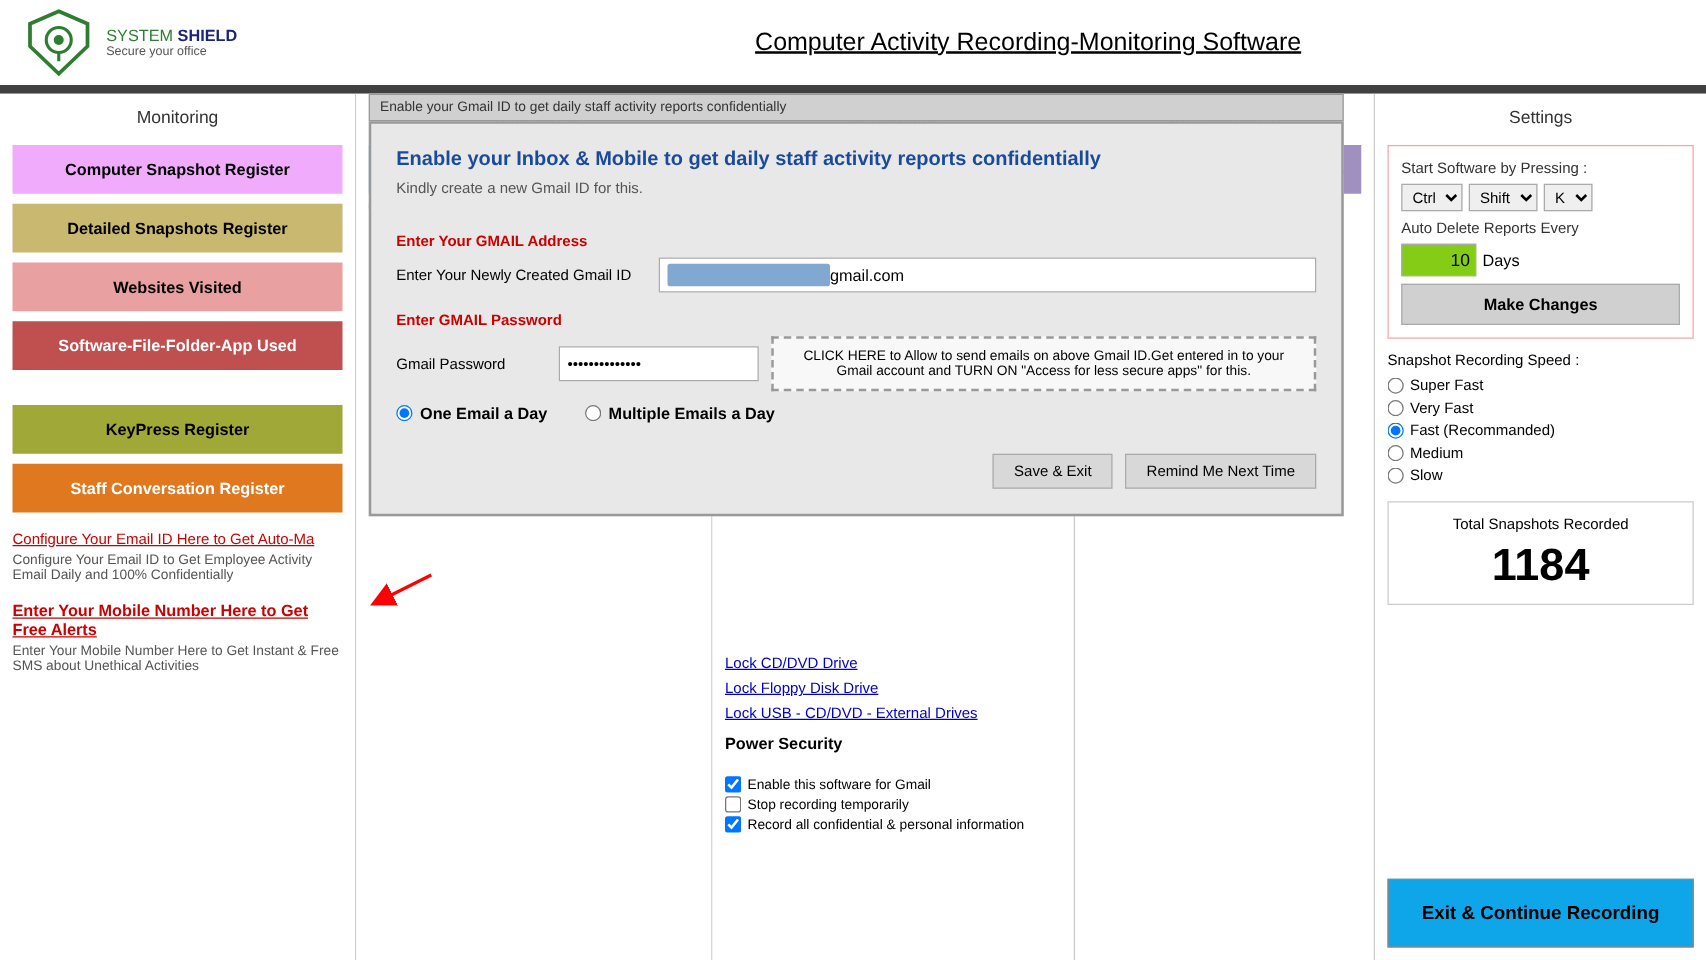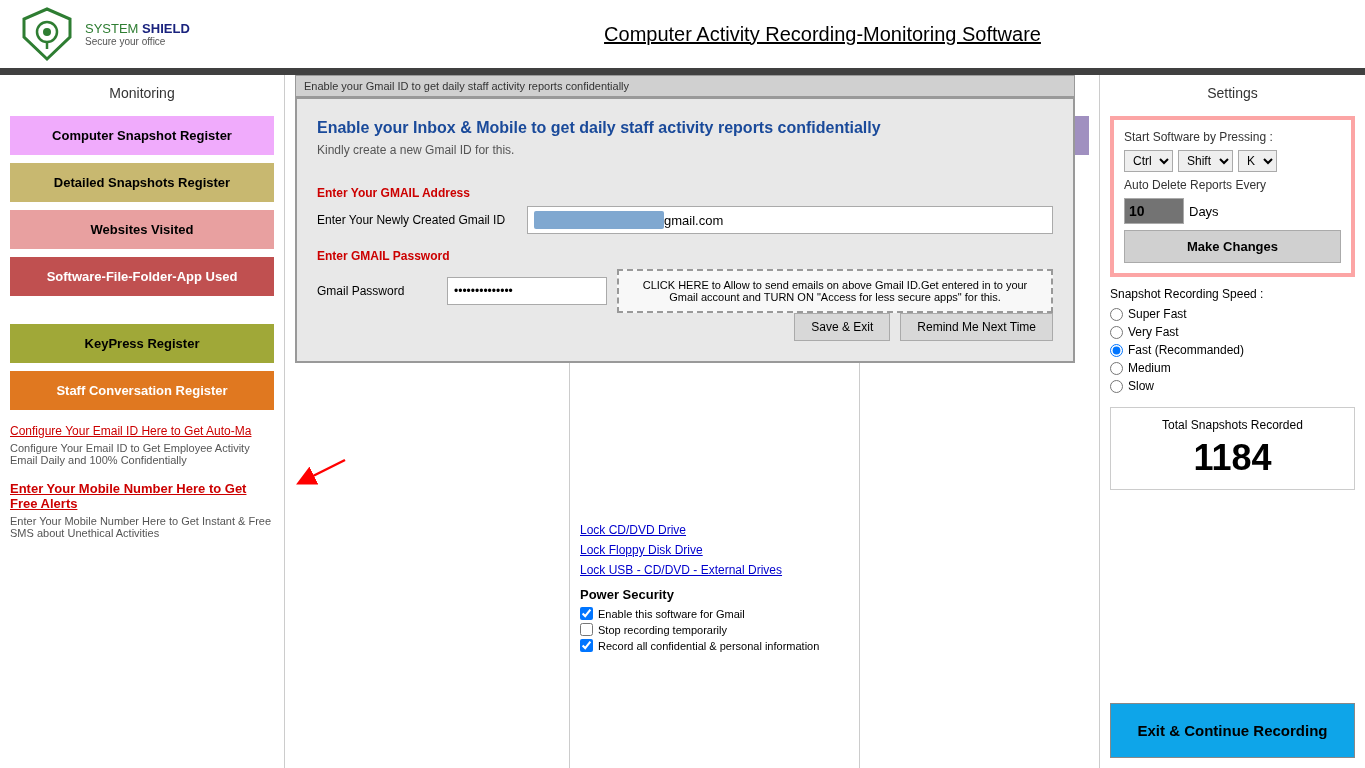--- a/index.html
+++ b/index.html
@@ -42,32 +42,32 @@
     .mobile-link { color: #cc0000; text-decoration: underline; font-size: 13px; cursor: pointer; margin-top: 15px; font-weight: bold; }
     .mobile-desc { font-size: 11px; color: #555; margin-top: 4px; }
 
     
     .btn-blue-restrict { background: #6ab0c8; color: #000; border: none; padding: 12px 8px; width: 100%; font-size: 13px; font-weight: bold; cursor: pointer; margin-bottom: 8px; }
 
     
     .btn-salmon { background: #e8a080; color: #000; border: none; padding: 12px 8px; width: 100%; font-size: 13px; font-weight: bold; cursor: pointer; margin-bottom: 8px; }
     .elim-link { color: #0000cc; text-decoration: underline; font-size: 12px; cursor: pointer; display: block; margin-bottom: 6px; }
     .power-security { margin-top: 10px; }
-    .power-title { font-size: 13px; font-weight: bold; color: #000; margin-bottom: 5px; }
+    .power-title { font-size: 13px; font-weight: bold; color: #000; margin-bottom: 19px; }
     .checkbox-item { display: flex; align-items: center; gap: 5px; margin-bottom: 3px; font-size: 11px; }
 
     
     .btn-purple { background: #a090c0; color: #000; border: none; padding: 12px 8px; width: 100%; font-size: 13px; font-weight: bold; cursor: pointer; margin-bottom: 8px; }
 
     
-    .settings-group { border: 4px solid #fca5a5; padding: 10px; margin-bottom: 10px; }
+    .settings-group { border: 1px solid #fca5a5; padding: 10px; margin-bottom: 10px; }
     .settings-label { font-size: 12px; color: #333; margin-bottom: 6px; }
     .settings-row { display: flex; align-items: center; gap: 5px; margin-bottom: 6px; }
     .settings-select { padding: 2px 4px; font-size: 12px; border: 1px solid #aaa; }
-    .settings-input { width: 60px; padding: 4px; font-size: 14px; font-weight: bold; text-align: left; border: 1px solid #aaa; background: #737373; }
+    .settings-input { width: 60px; padding: 4px; font-size: 14px; font-weight: normal; text-align: right; border: 1px solid #aaa; background: #84cc16; }
     .make-changes-btn { width: 100%; padding: 8px; background: #d0d0d0; border: 1px solid #aaa; cursor: pointer; font-size: 13px; font-weight: bold; }
 
     .snapshot-group { margin-bottom: 10px; }
     .snapshot-label { font-size: 12px; margin-bottom: 6px; }
     .radio-item { display: flex; align-items: center; gap: 5px; margin-bottom: 4px; font-size: 12px; }
 
     .total-snapshots-group { border: 1px solid #ccc; padding: 10px; margin-bottom: 10px; text-align: center; }
     .total-label { font-size: 12px; margin-bottom: 5px; }
     .total-number { font-size: 36px; font-weight: bold; color: #000; }
 
@@ -159,20 +159,30 @@
         </div>
       </div>
 
       <div class="modal-section-label">Enter GMAIL Password</div>
       <div class="password-row">
         <span class="password-label">Gmail Password</span>
         <input class="password-input" type="password" value="**************" readonly="" style="">
         <div class="click-here-box">CLICK HERE to Allow to send emails on above Gmail ID.Get entered in to your Gmail account and TURN ON "Access for less secure apps" for this.</div>
       </div>
 
+      <div class="email-freq-row">
+        <div class="radio-freq">
+          <input type="radio" name="email_freq" checked="" style="">
+          <span>One Email a Day</span>
+        </div>
+        <div class="radio-freq">
+          <input type="radio" name="email_freq" style="">
+          <span>Multiple Emails a Day</span>
+        </div>
+      </div>
 
       <div class="modal-buttons">
         <button class="modal-btn">Save &amp; Exit</button>
         <button class="modal-btn">Remind Me Next Time</button>
       </div>
     </div>
   </div>
 
   <div class="col-eliminations">
     <div class="section-title">Eliminations</div>

